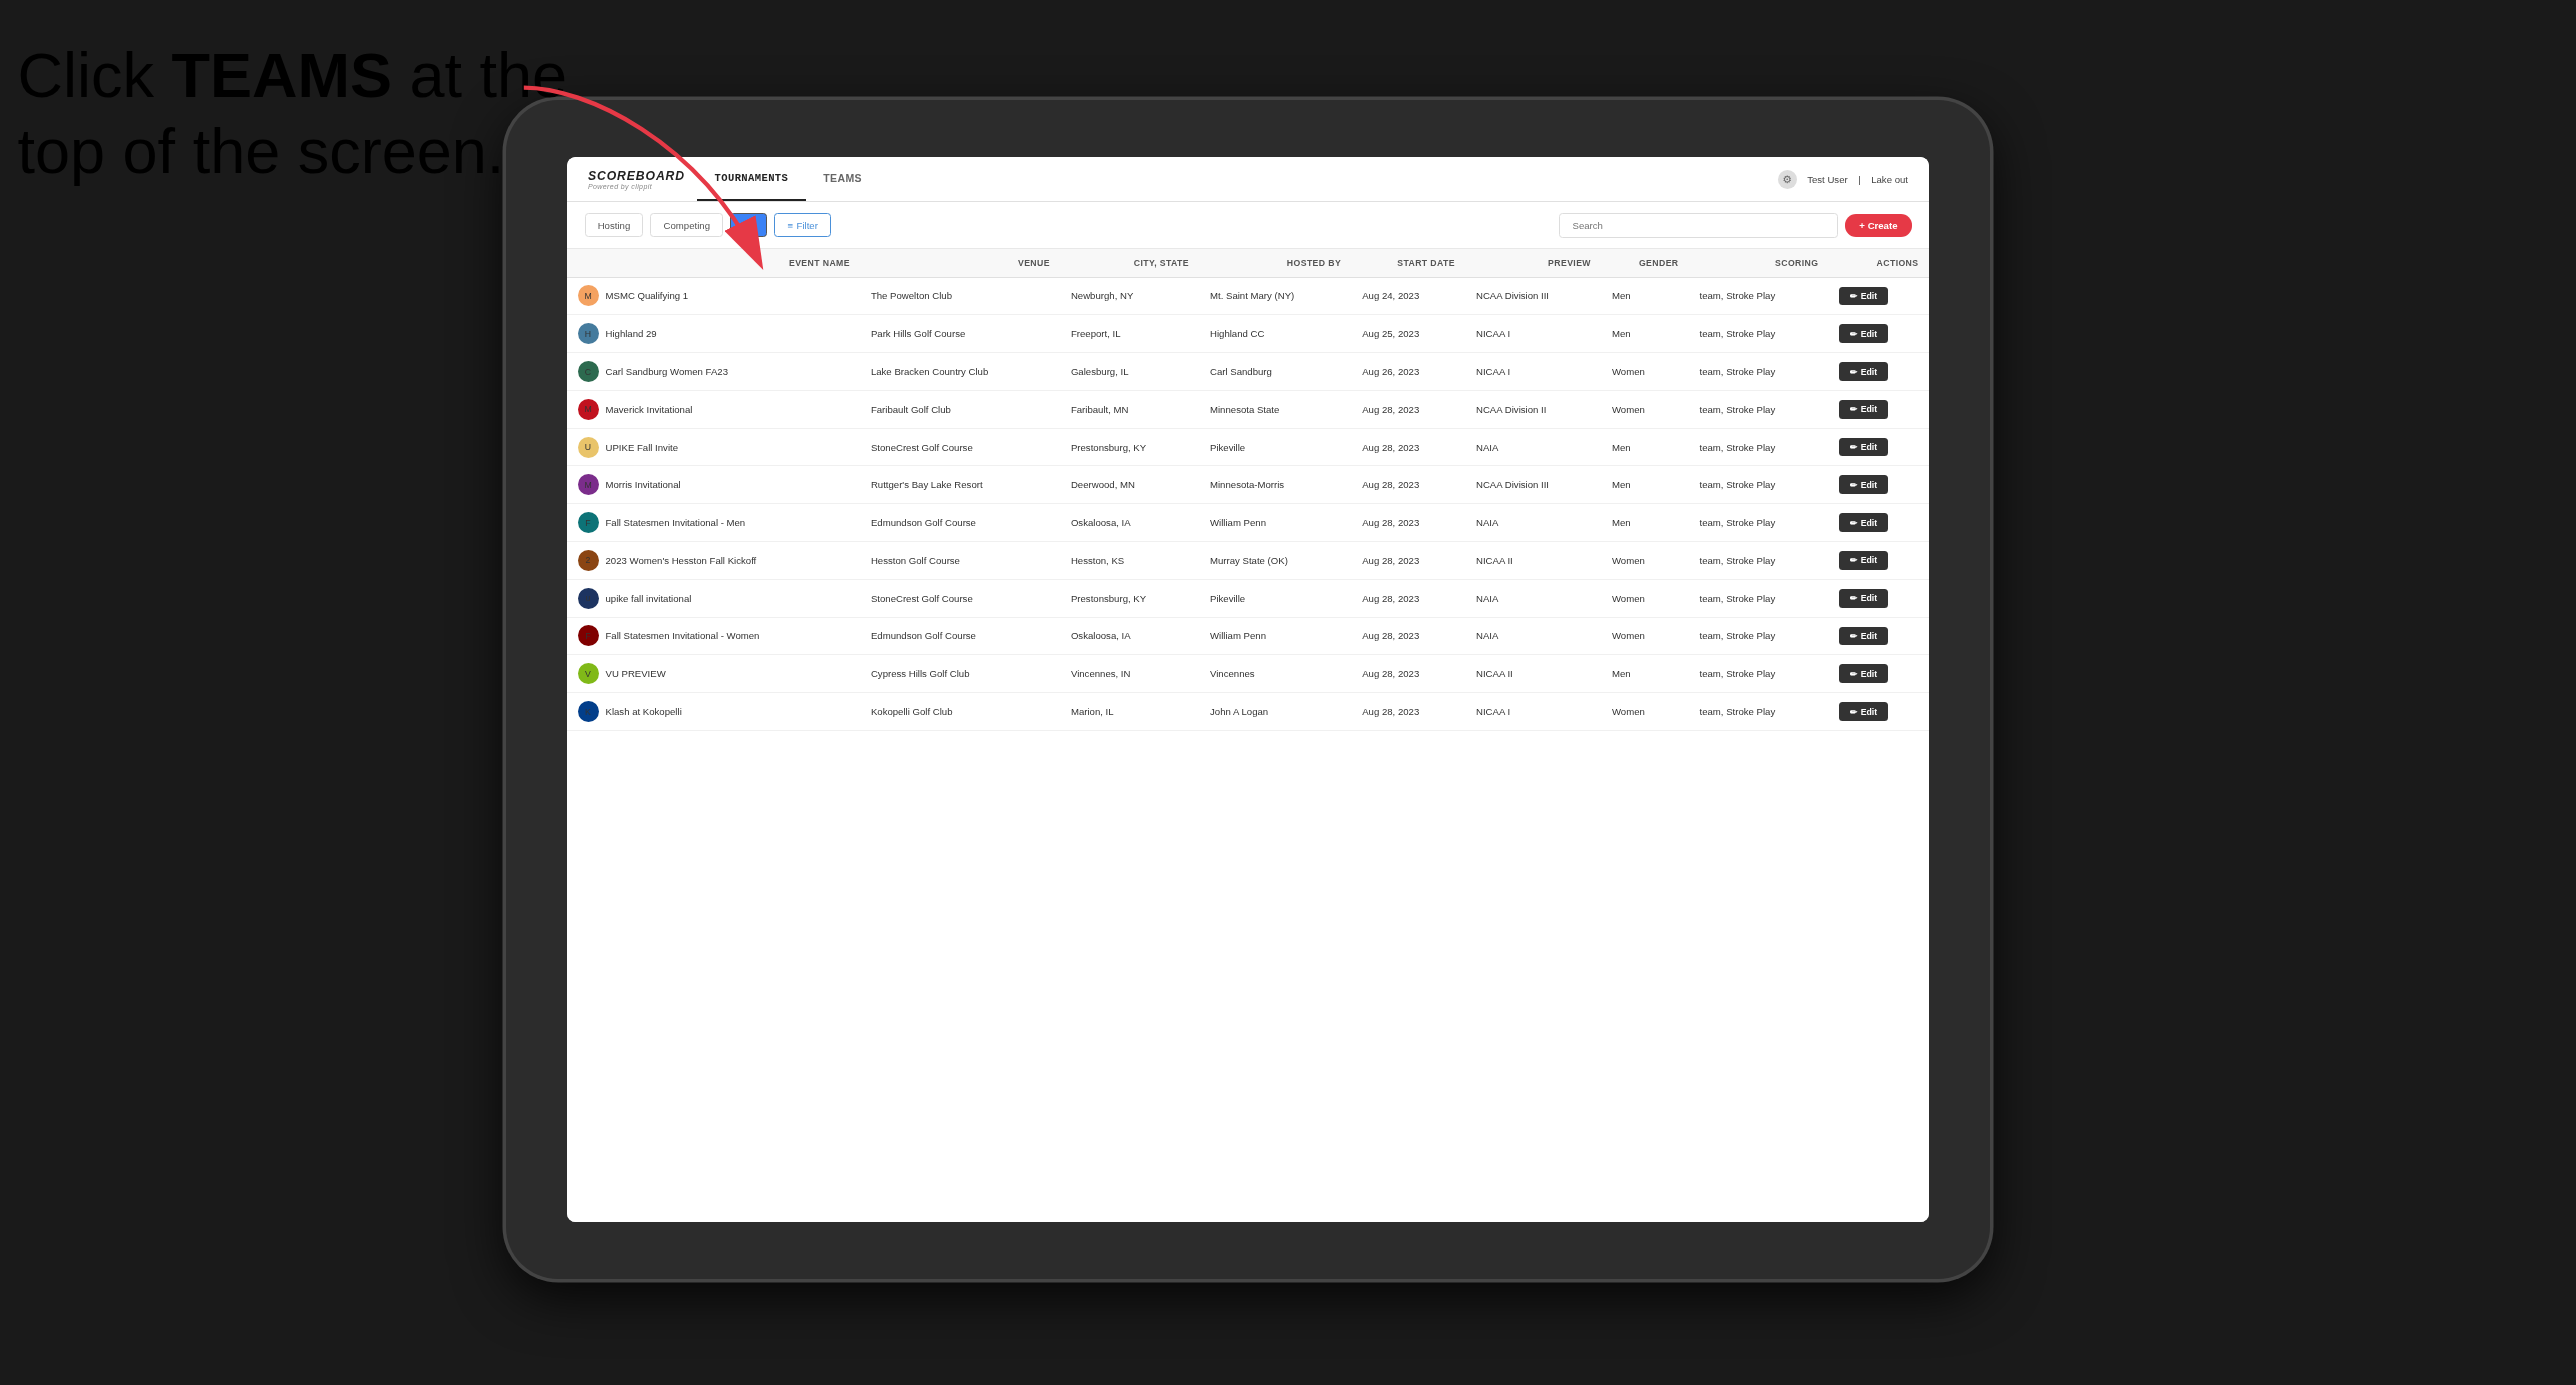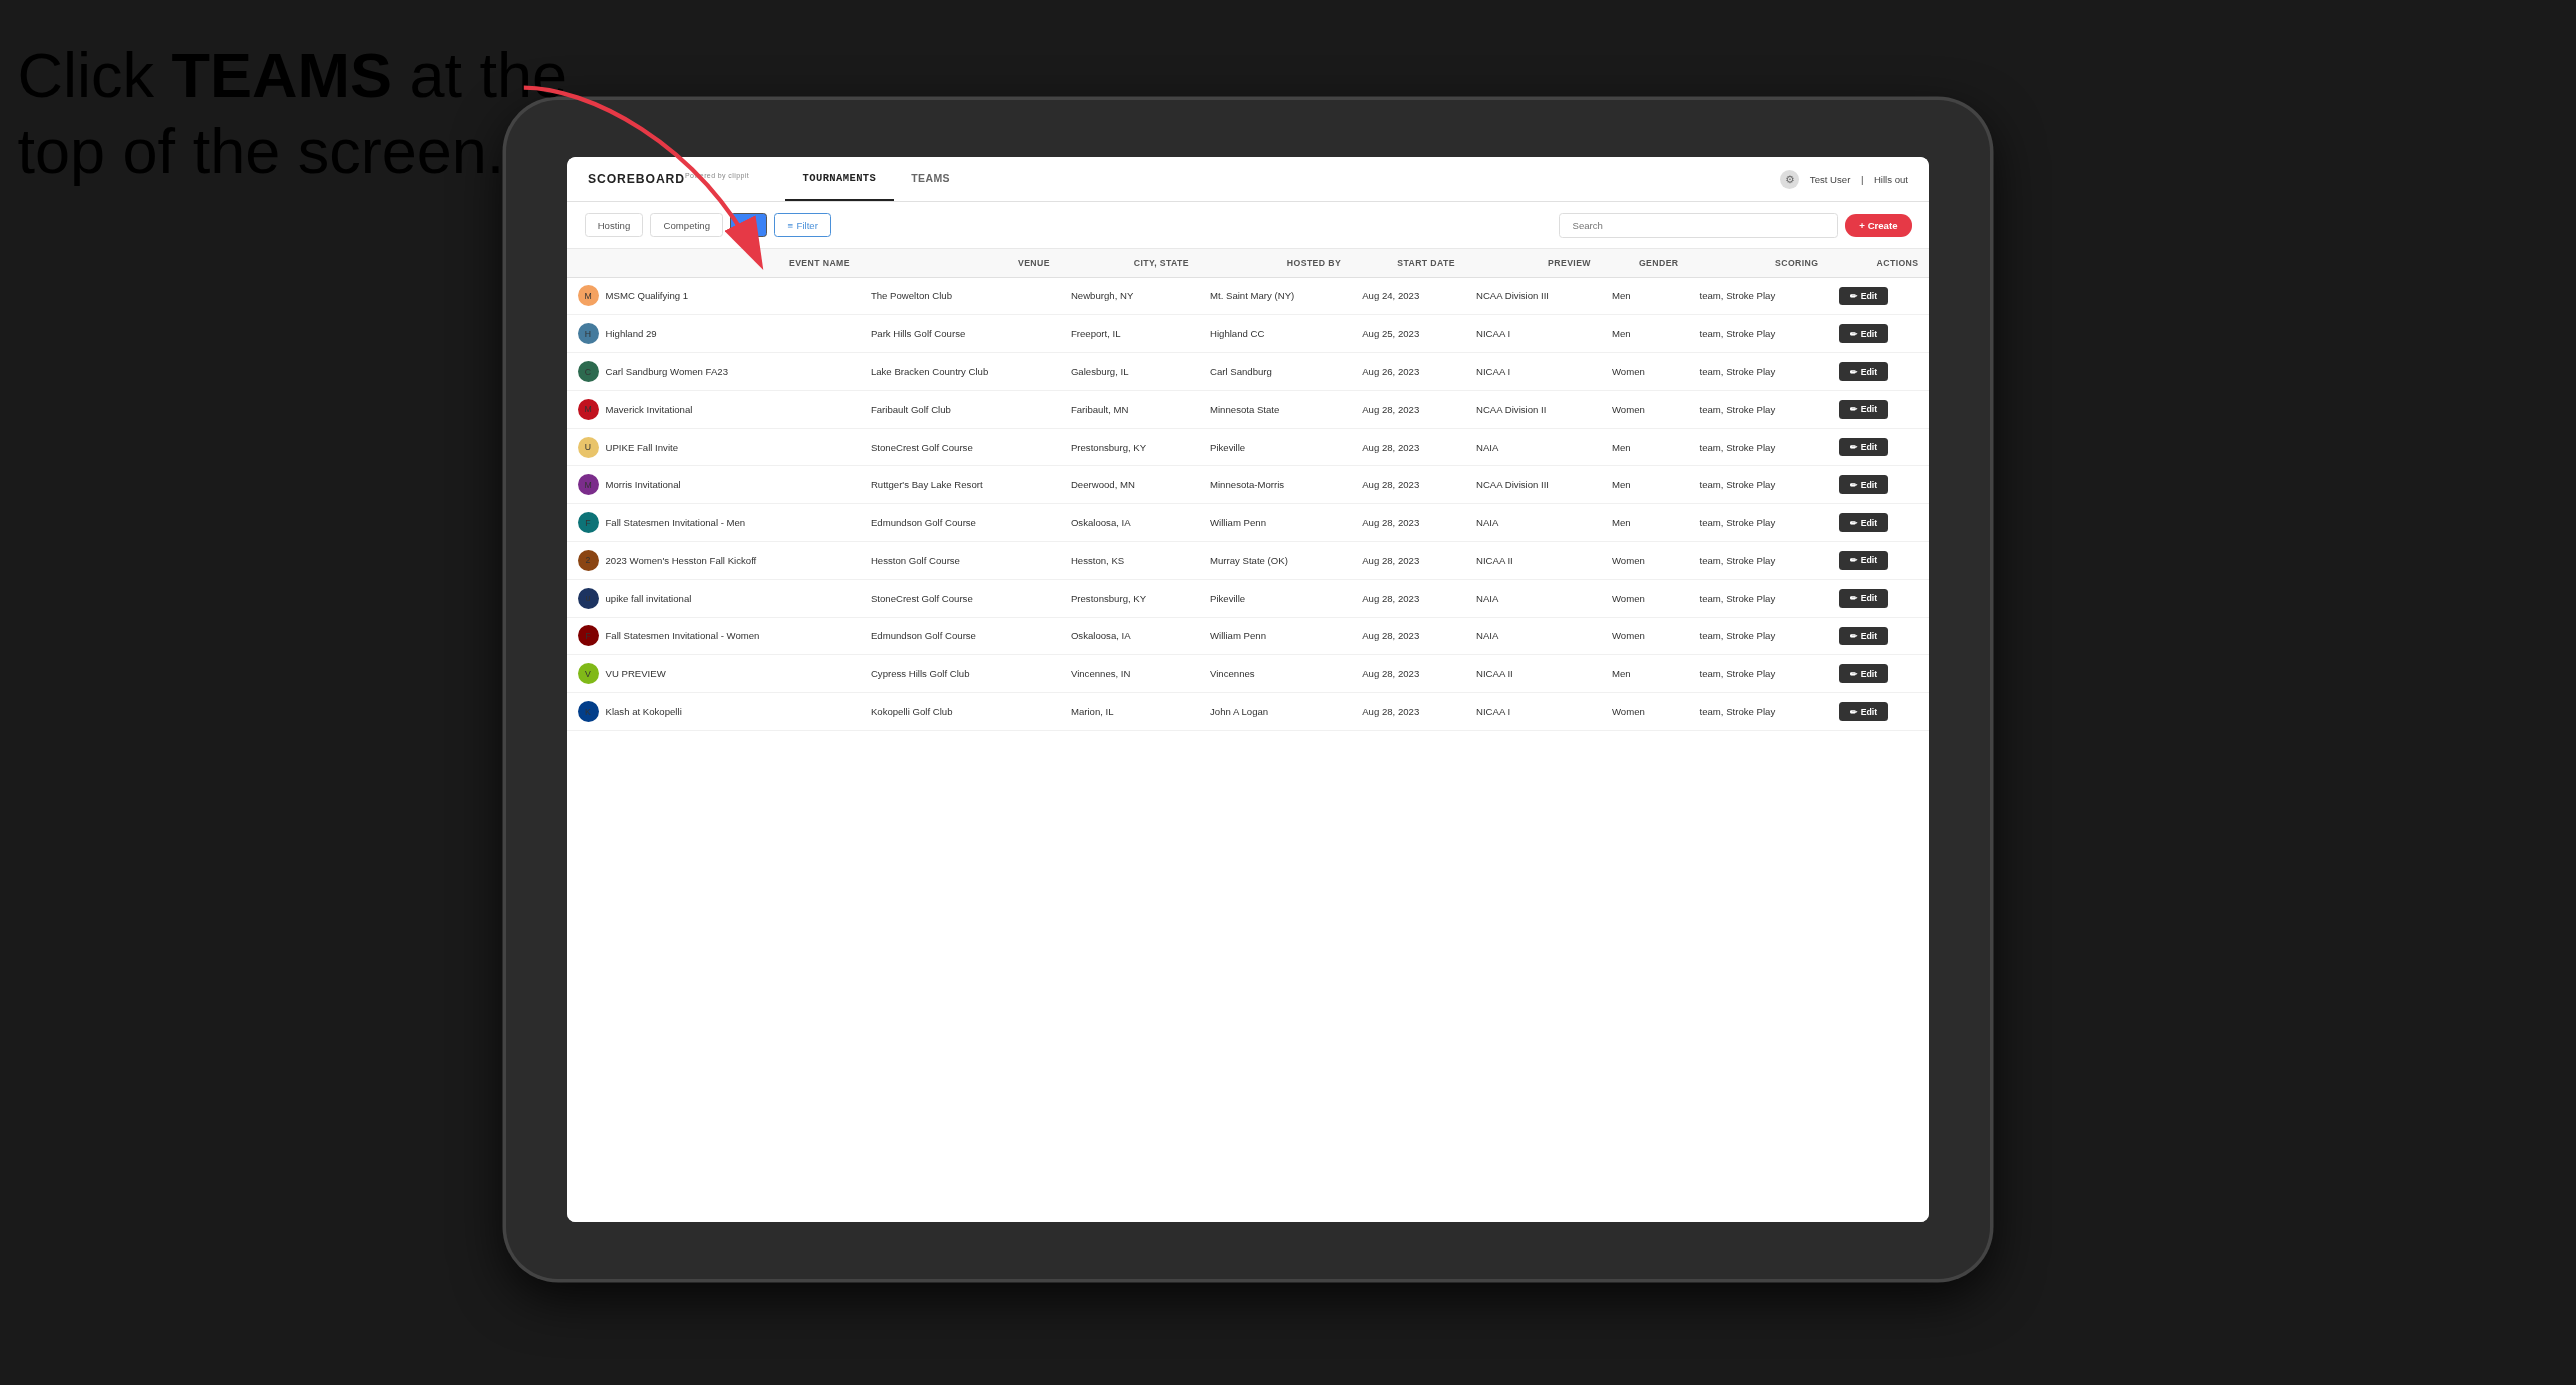--- a/index.html
+++ b/index.html
@@ -67,22 +67,23 @@
       border-bottom: 0.9px solid #e0e0e0;
       display: flex;
       align-items: center;
       padding: 0 21px;
       height: 45px;
       flex-shrink: 0;
     }
 
     .logo-area {
       display: flex;
-      flex-direction: row;
-      margin-right: 36px;
+      flex-direction: column;
+      margin-right: 12px;
+      font-style: italic;
     }
 
     .logo-title {
       font-size: 12.2px;
       font-weight: 900;
       color: #222;
       letter-spacing: 0.9px;
     }
 
     .logo-sub {
@@ -320,21 +321,21 @@
           <span>TOURNAMENTS</span>
         </div>
         <div class="nav-tab">
           <span>TEAMS</span>
         </div>
       </div>
       <div class="nav-right">
         <div class="settings-icon">⚙</div>
         <span class="user-text">Test User</span>
         <span class="signout-text">|</span>
-        <span class="signout-text" style="cursor:pointer;">Hills out</span>
+        <span class="signout-text" style="cursor:pointer;">Lake out</span>
       </div>
     </nav>
 
     <div class="toolbar">
       <button class="filter-btn">Hosting</button>
       <button class="filter-btn">Competing</button>
       <button class="filter-btn active">All</button>
       <button class="filter-icon-btn">
         <span>≡</span>
         <span>Filter</span>

